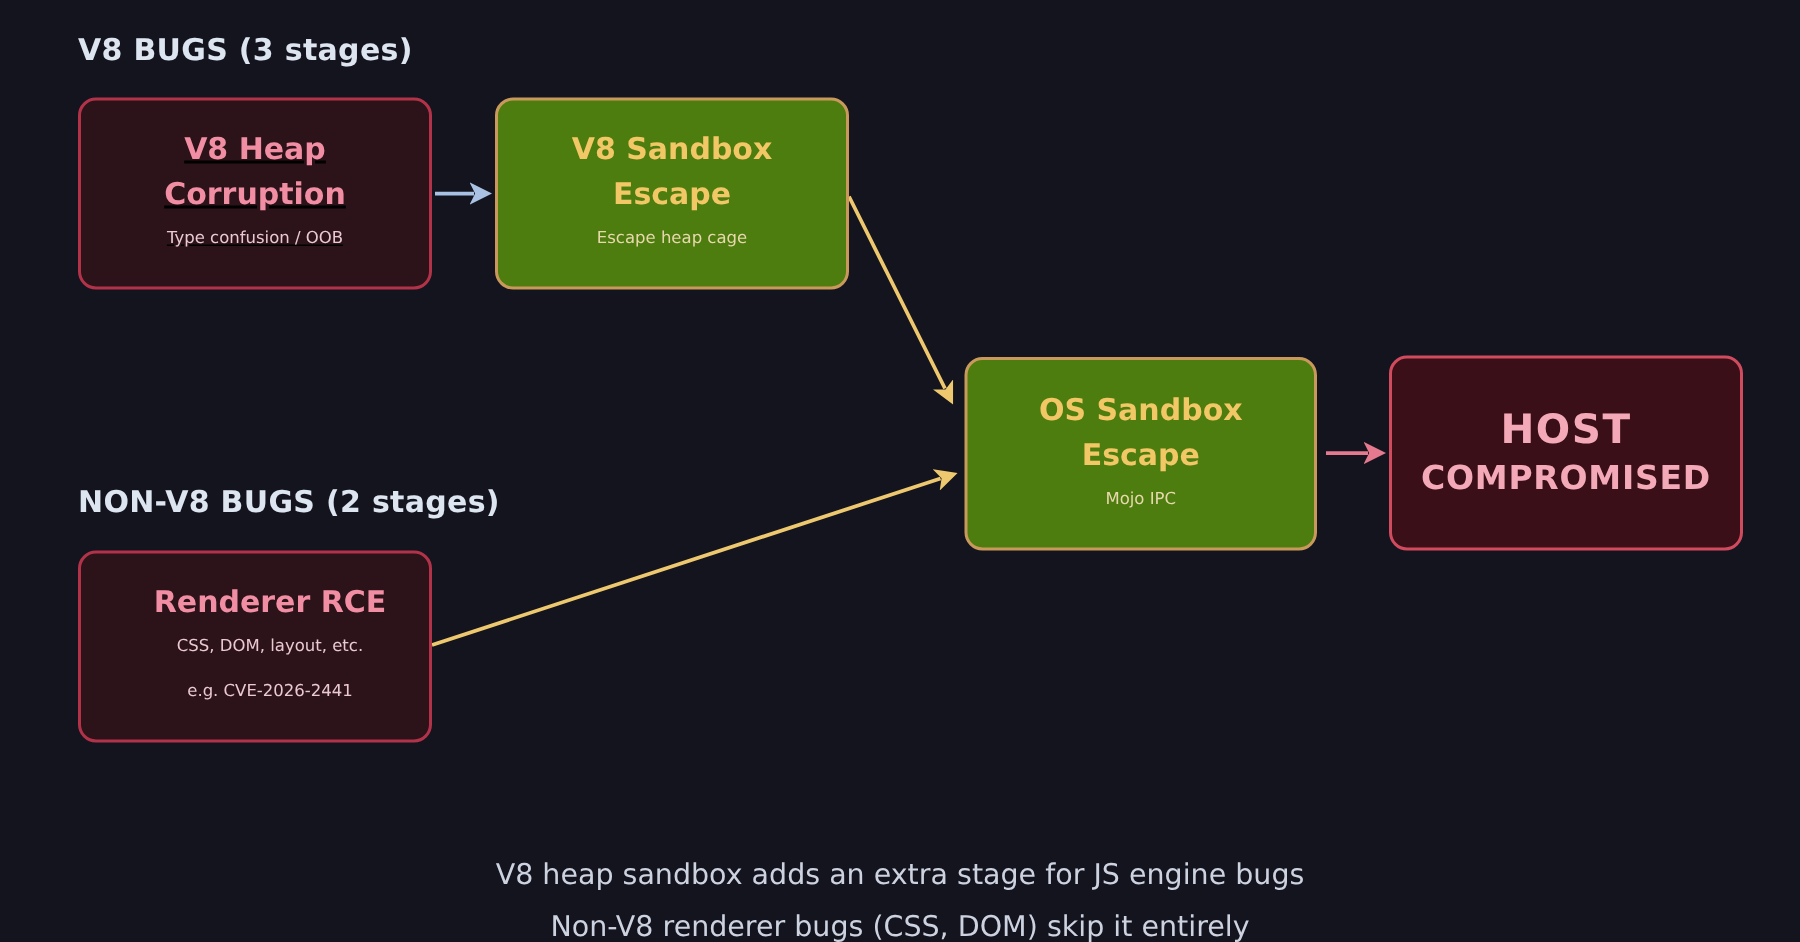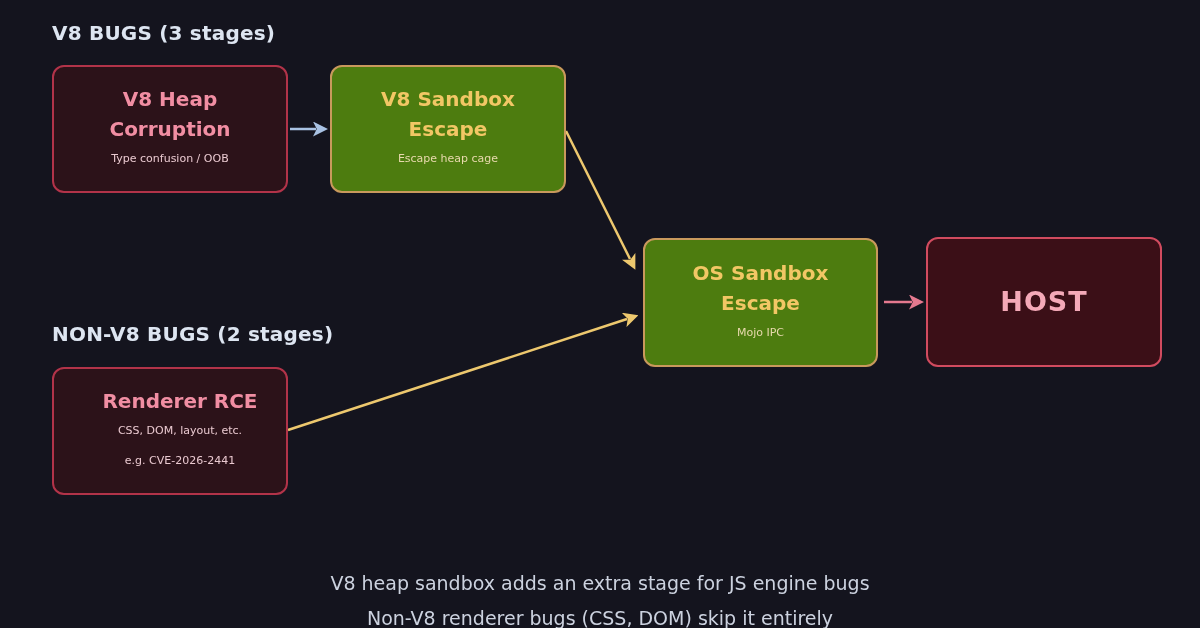--- a/index.html
+++ b/index.html
@@ -96,21 +96,21 @@
 
     <line x1="566" y1="131" x2="630" y2="259" stroke="#edc86e" stroke-width="2.5" marker-end="url(#ah-gold)"></line>
 
     <line x1="288" y1="430" x2="627" y2="319" stroke="#edc86e" stroke-width="2.5" marker-end="url(#ah-gold)"></line>
 
     <line x1="884" y1="302" x2="912" y2="302" stroke="#e5798f" stroke-width="2.5" marker-end="url(#ah-pink)"></line>
   </svg>
 
   <div class="group-label" style="left:52px; top:21px;">V8 BUGS (3 stages)</div>
 
-  <div class="node red" style="left:52px; top:65px; width:236px; height:128px;">
+  <div class="node red" style="left:52px; top:65px; width:236px; height:128px;text-decoration:underline;">
     <div class="node-title">V8 Heap Corruption</div>
     <div class="node-sub">Type confusion / OOB</div>
   </div>
 
   <div class="node gold" style="left:330px; top:65px; width:236px; height:128px;">
     <div class="node-title">V8 Sandbox Escape</div>
     <div class="node-sub">Escape heap cage</div>
   </div>
 
   <div class="group-label" style="left:52px; top:322px;">NON-V8 BUGS (2 stages)</div>
@@ -121,18 +121,19 @@
     <div class="node-sub">e.g. CVE-2026-2441</div>
   </div>
 
   <div class="node gold" style="left:643px; top:238px; width:235px; height:129px;">
     <div class="node-title">OS Sandbox Escape</div>
     <div class="node-sub">Mojo IPC</div>
   </div>
 
   <div class="node host" style="left:926px; top:237px; width:236px; height:130px;">
     <div class="host-line1">HOST</div>
+    <div class="host-line2">COMPROMISED</div>
   </div>
 
   <div class="caption caption-1">V8 heap sandbox adds an extra stage for JS engine bugs</div>
   <div class="caption caption-2">Non-V8 renderer bugs (CSS, DOM) skip it entirely</div>
 
 </div>
 
 </body></html>

